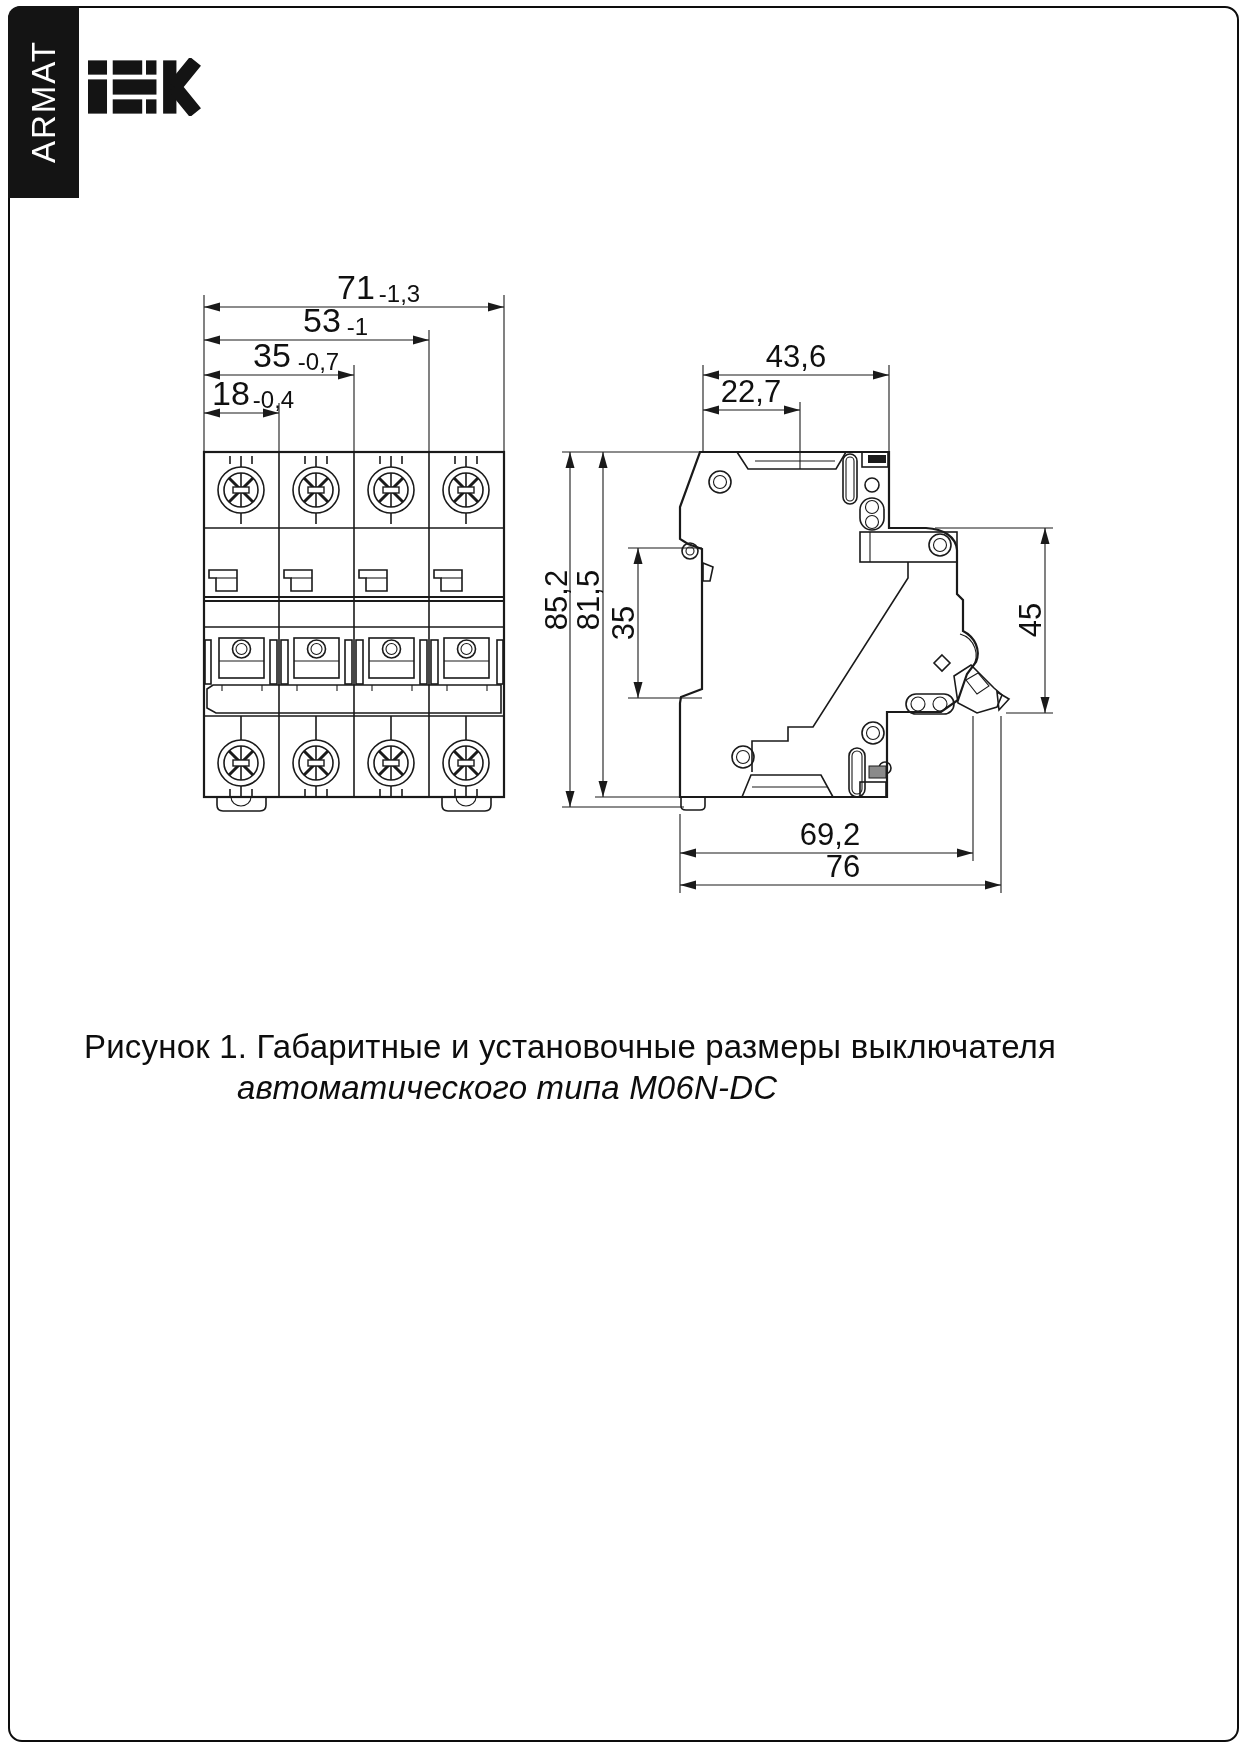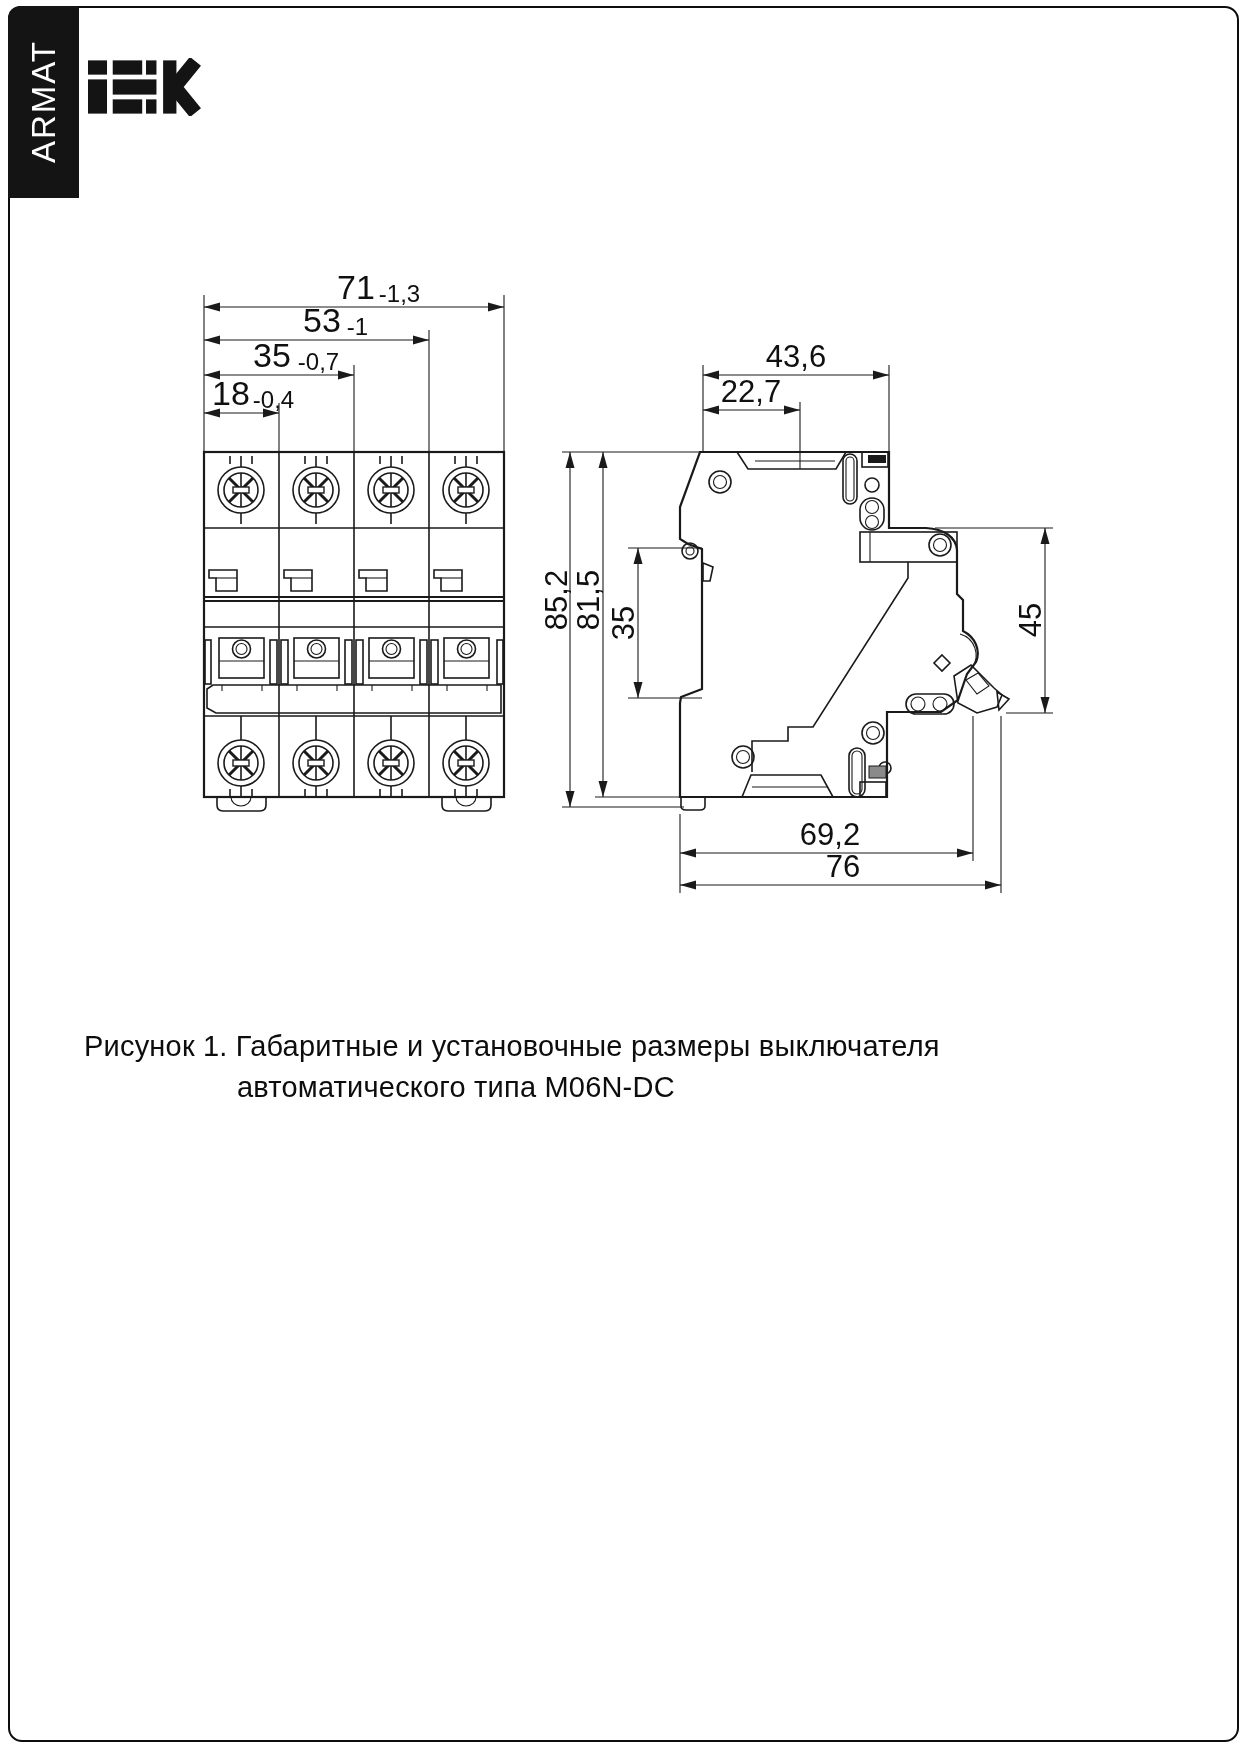--- a/index.html
+++ b/index.html
@@ -28,24 +28,24 @@
   .thin { stroke:#1a1a1a; stroke-width:1.1; fill:none; }
   .blk  { fill:#1a1a1a; stroke:none; }
   .wht  { fill:#ffffff; stroke:#1a1a1a; stroke-width:1.4; }
   .gry  { fill:#8a8a8a; stroke:#1a1a1a; stroke-width:1; }
   text  { font-family:"Liberation Sans", sans-serif; fill:#101010; }
   .dim  { font-size:34px; }
   .dims { font-size:31px; }
   .tol  { font-size:24px; }
 
   .caption {
-    position:absolute; left:84px; top:1026px; font-size:29px; color:#0d0d0d;
+    position:absolute; left:84px; top:1026px; font-size:33px; color:#0d0d0d;
     line-height:41px; letter-spacing:0.2px;
   }
-  .caption .line2 { padding-left:153px; }
+  .caption .line2 { padding-left:153px;font-style:italic; }
 </style>
 </head>
 <body>
 
 <div class="page">
   <div class="page-border"></div>
 
   <div class="brand-bar">
     <span class="brand-text">ARMAT</span>
   </div>

